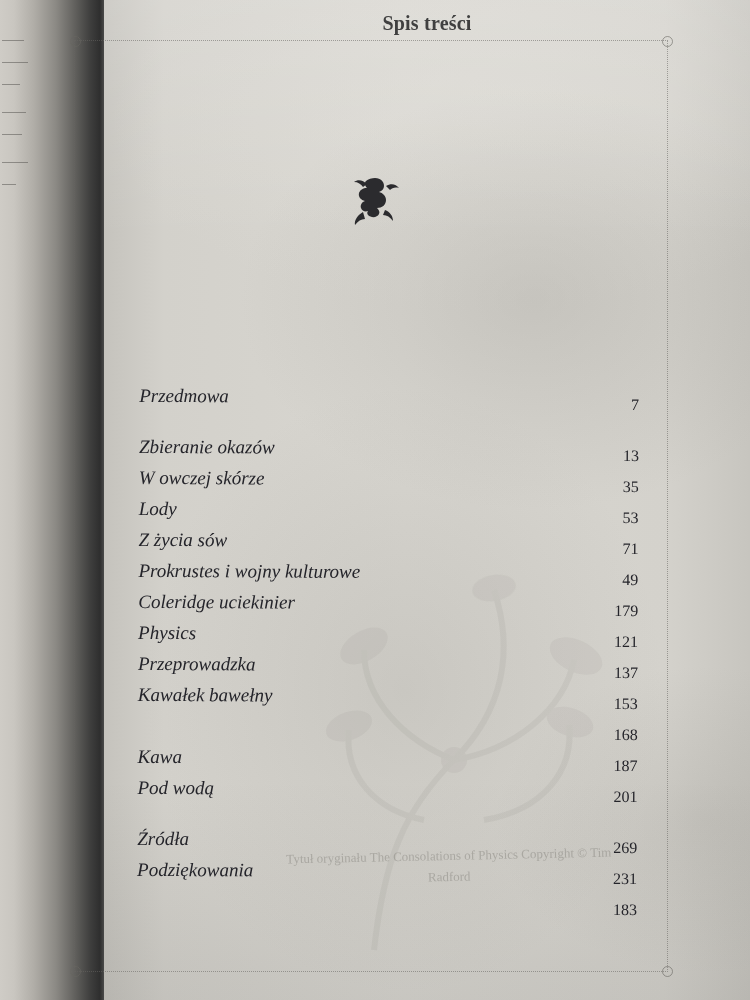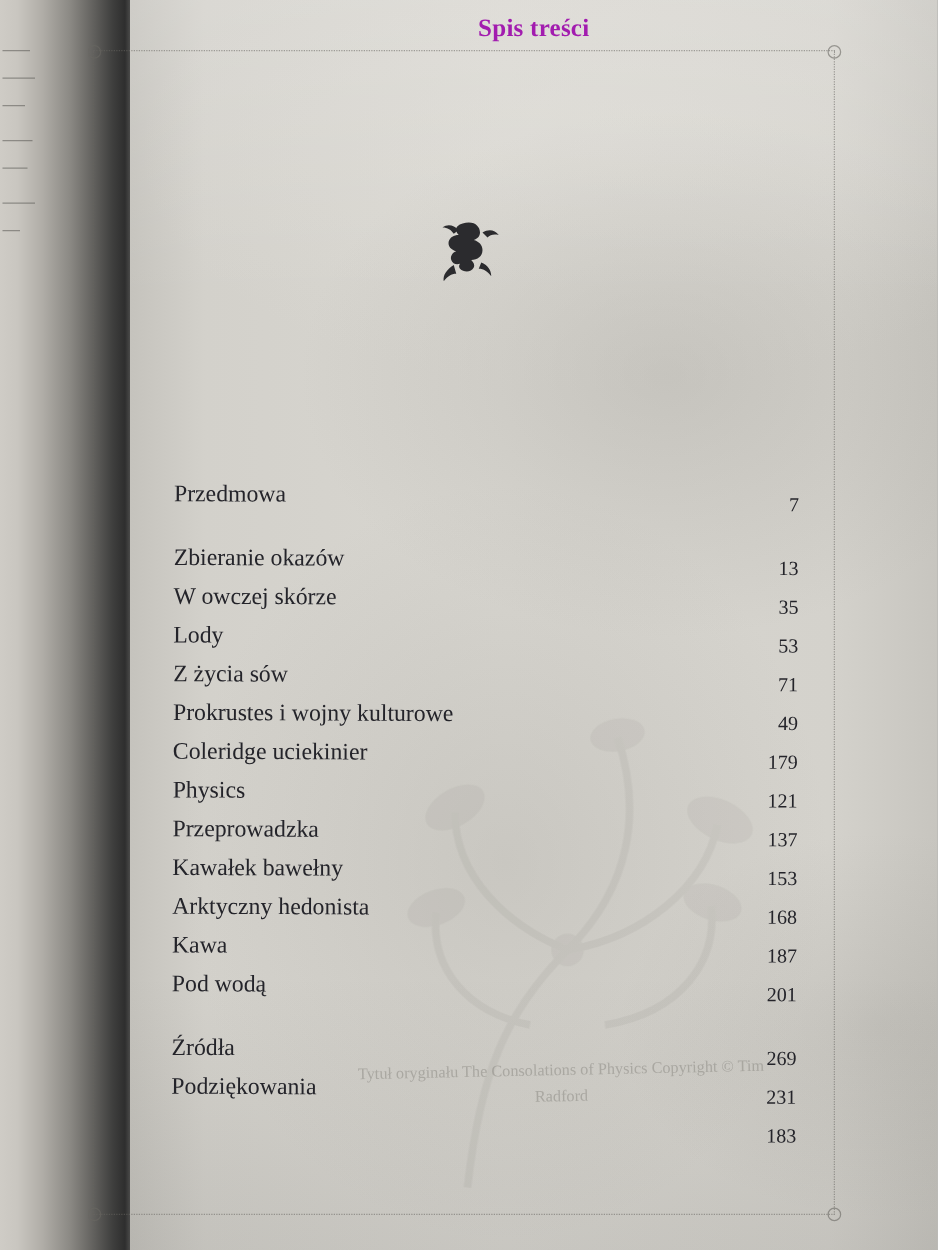--- a/index.html
+++ b/index.html
@@ -103,21 +103,21 @@
     border-radius: 50%;
   }
 
   .title {
     position: absolute;
     left: 104px; top: 12px;
     width: 646px;
     text-align: center;
     font-size: 20px;
     font-weight: bold;
-    color: #a21caf;
+    color: #404040;
     letter-spacing: 0.2px;
   }
 
   .ornament {
     position: absolute;
     left: 345px; top: 170px;
     width: 60px; height: 60px;
     color: #2b2b2e;
   }
 
@@ -130,20 +130,21 @@
   .toc-row {
     position: relative;
     height: 31px;
     color: #24242a;
     font-size: 19px;
   }
   .toc-label {
     position: absolute;
     left: 0; top: 0;
     white-space: nowrap;
+    font-style: italic;
   }
   .toc-page {
     position: absolute;
     right: 0;
     top: 9px;
     font-size: 16px;
     text-align: right;
     width: 60px;
   }
 
@@ -251,21 +252,20 @@
       </div>
       <div class="toc-row">
         <span class="toc-label">Przeprowadzka</span>
         <span class="toc-page">137</span>
       </div>
       <div class="toc-row">
         <span class="toc-label">Kawałek bawełny</span>
         <span class="toc-page">153</span>
       </div>
       <div class="toc-row">
-        <span class="toc-label">Arktyczny hedonista</span>
         <span class="toc-page">168</span>
       </div>
       <div class="toc-row">
         <span class="toc-label">Kawa</span>
         <span class="toc-page">187</span>
       </div>
       <div class="toc-row">
         <span class="toc-label">Pod wodą</span>
         <span class="toc-page">201</span>
       </div>

